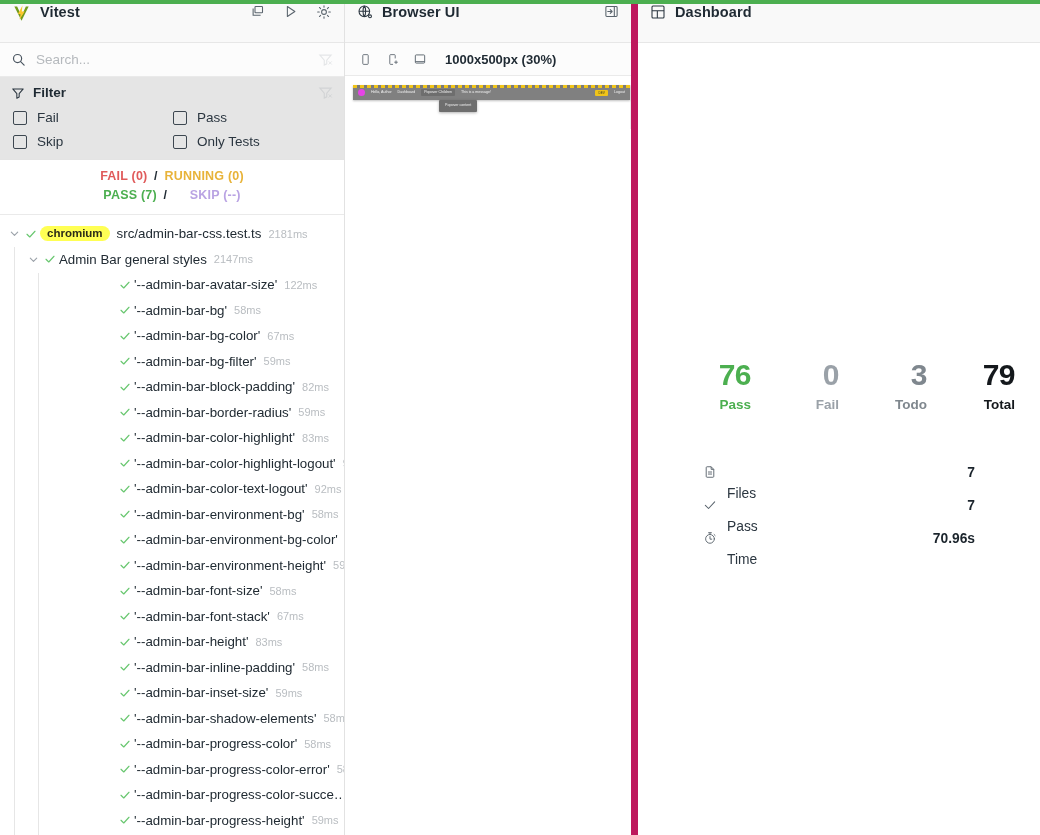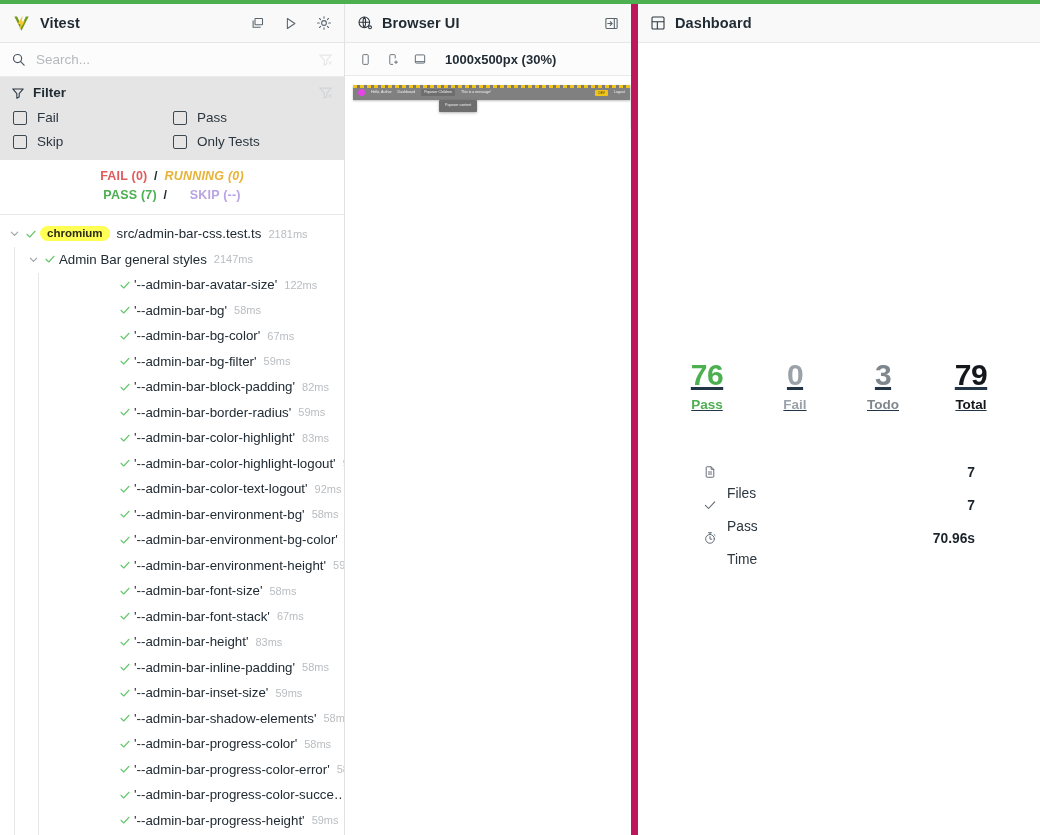--- a/index.html
+++ b/index.html
@@ -12,21 +12,21 @@
   body { display: flex; flex-direction: column; }
 
   .topline { height: 4px; background: #4caf50; flex: none; }
 
   .app { flex: 1; display: flex; min-height: 0; }
 
   
   .panel { display: flex; flex-direction: column; min-height: 0; }
   .panel-head {
     height: 39px; flex: none;
-    display: flex; align-items: center; gap: 9px;
+    display: flex; align-items: flex-start; gap: 9px;
     padding: 0 12px;
     background: #f9f9f9;
     border-bottom: 1px solid #e7e7e7;
   }
   .panel-head .ttl {
     font-size: 14.5px; font-weight: 700; color: #1f2a33; letter-spacing: .1px;
   }
   .panel-head .spacer { flex: 1; }
   .ico { display: inline-flex; align-items: center; justify-content: center; color: #4a5560; }
   .ico svg { display: block; }
@@ -54,21 +54,21 @@
     width: 14px; height: 14px; border: 1.6px solid #3d4750; border-radius: 2px; flex: none;
   }
 
   .counts {
     flex: none; text-align: center; padding: 7px 0 8px;
     border-bottom: 1px solid #eaeaea; background: #fff;
     font-size: 12.5px; font-weight: 700; letter-spacing: .2px; line-height: 1.55;
   }
   .counts .sep { color: #1f2a33; font-weight: 700; margin: 0 3px; }
   .c-fail { color: #e05b5b; }
-  .c-run  { color: #e8b339; font-style: italic; }
+  .c-run  { color: #e8b339; }
   .c-pass { color: #4caf50; }
   .c-skip { color: #b9a3e3; margin-left: 16px; }
 
   .tree { flex: 1; overflow: hidden; padding-top: 6px; position: relative; }
   .node { display: flex; align-items: center; height: 25.5px; padding-right: 8px; white-space: nowrap; }
   .node .chev { width: 16px; flex: none; display: flex; align-items: center; justify-content: center; color: #9aa1a8; }
   .node .tick { width: 18px; flex: none; display: flex; align-items: center; justify-content: center; }
   .node .name { font-size: 13.3px; color: #212b33; }
   .node .dur { font-size: 11px; color: #b9bdc1; margin-left: 7px; }
   .badge {
@@ -116,21 +116,21 @@
     position: absolute; top: 15px; left: 86px;
     background: #6e6e6e; color: #f0f0f0; font-size: 3.6px; line-height: 1;
     padding: 4px 6px; border-radius: 1px; white-space: nowrap;
     box-shadow: 0 1px 3px rgba(0,0,0,.3);
   }
 
   
   #right { flex: 1; background: #fff; }
   .dash-body { flex: 1; display: flex; flex-direction: column; align-items: center; padding-top: 316px; }
   .stats { display: flex; gap: 0; }
-  .stat { width: 88px; text-align: center; text-decoration: underline; }
+  .stat { width: 88px; text-align: right; }
   .stat .num { font-size: 30px; font-weight: 700; line-height: 1.05; letter-spacing: -.5px; }
   .stat .cap { font-size: 13.5px; font-weight: 700; margin-top: 6px; }
   .s-pass .num, .s-pass .cap { color: #4caf50; }
   .s-fail .num, .s-fail .cap { color: #9aa1a8; }
   .s-todo .num, .s-todo .cap { color: #7f878e; }
   .s-total .num, .s-total .cap { color: #14181c; }
 
   .summary { margin-top: 44px; width: 272px; }
   .srow { display: flex; align-items: center; height: 33px; font-size: 13.8px; color: #2b3640; }
   .srow .si { width: 24px; flex: none; display: flex; align-items: center; color: #5a646d; }

